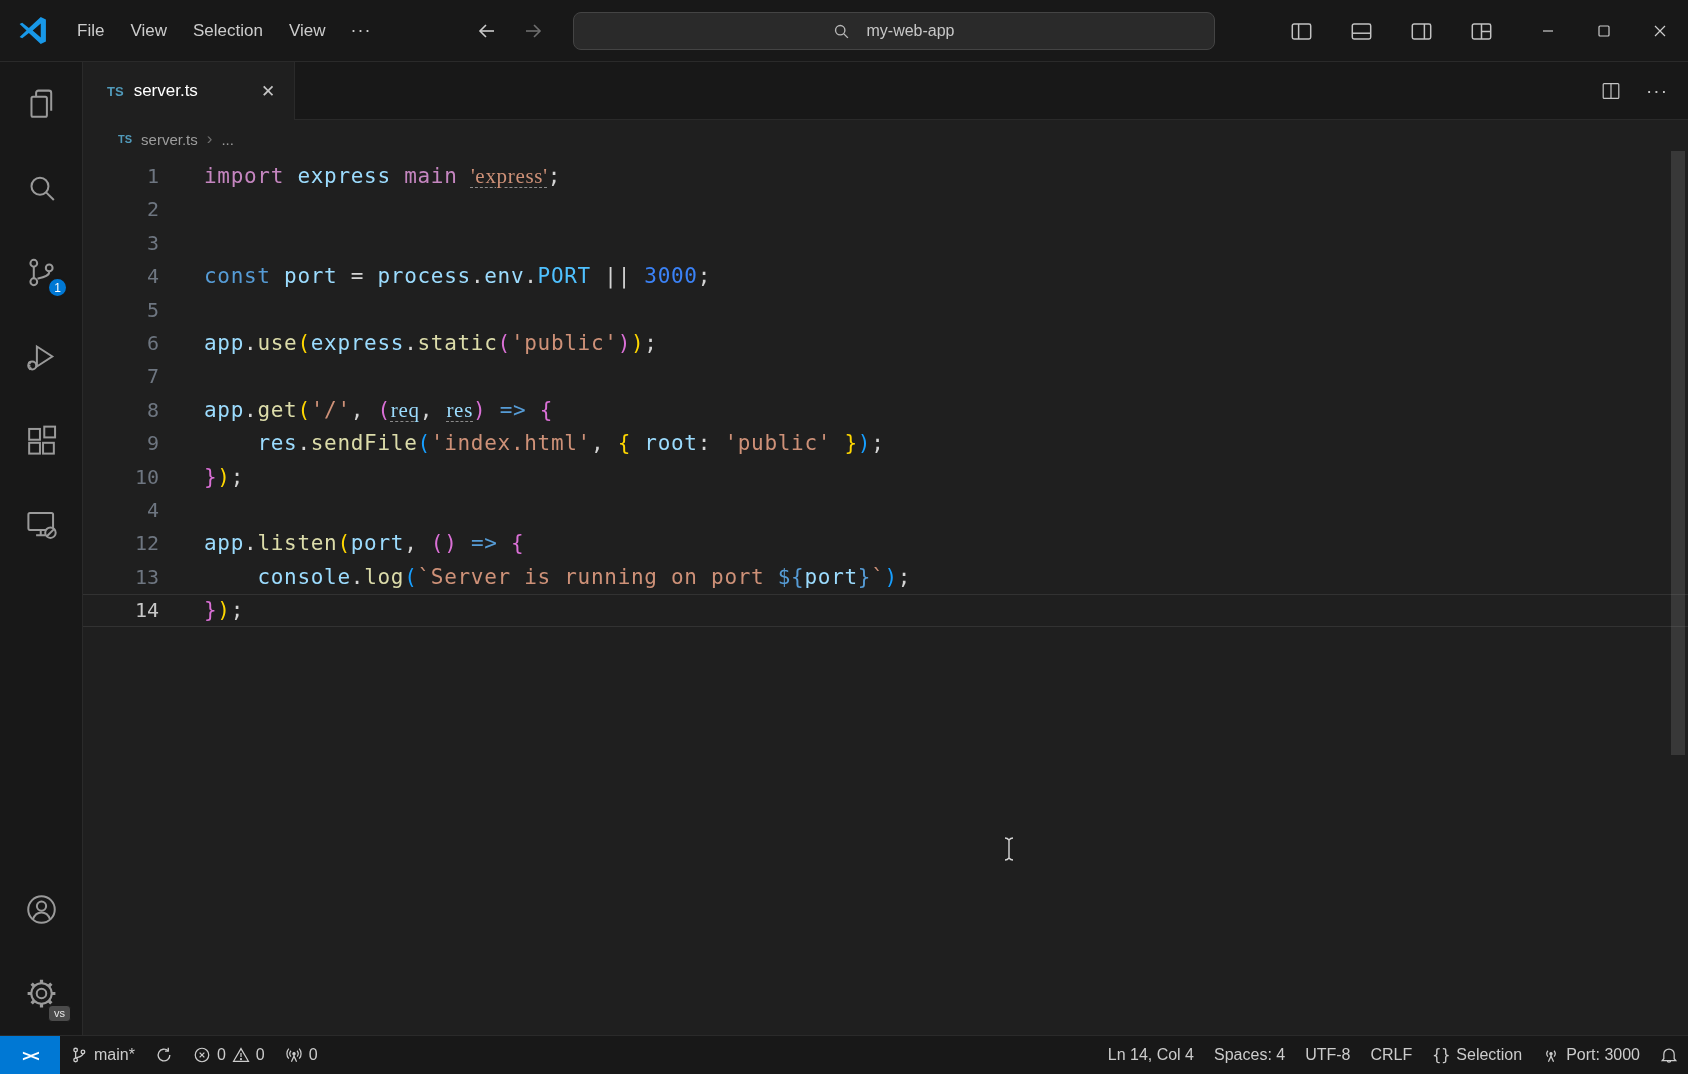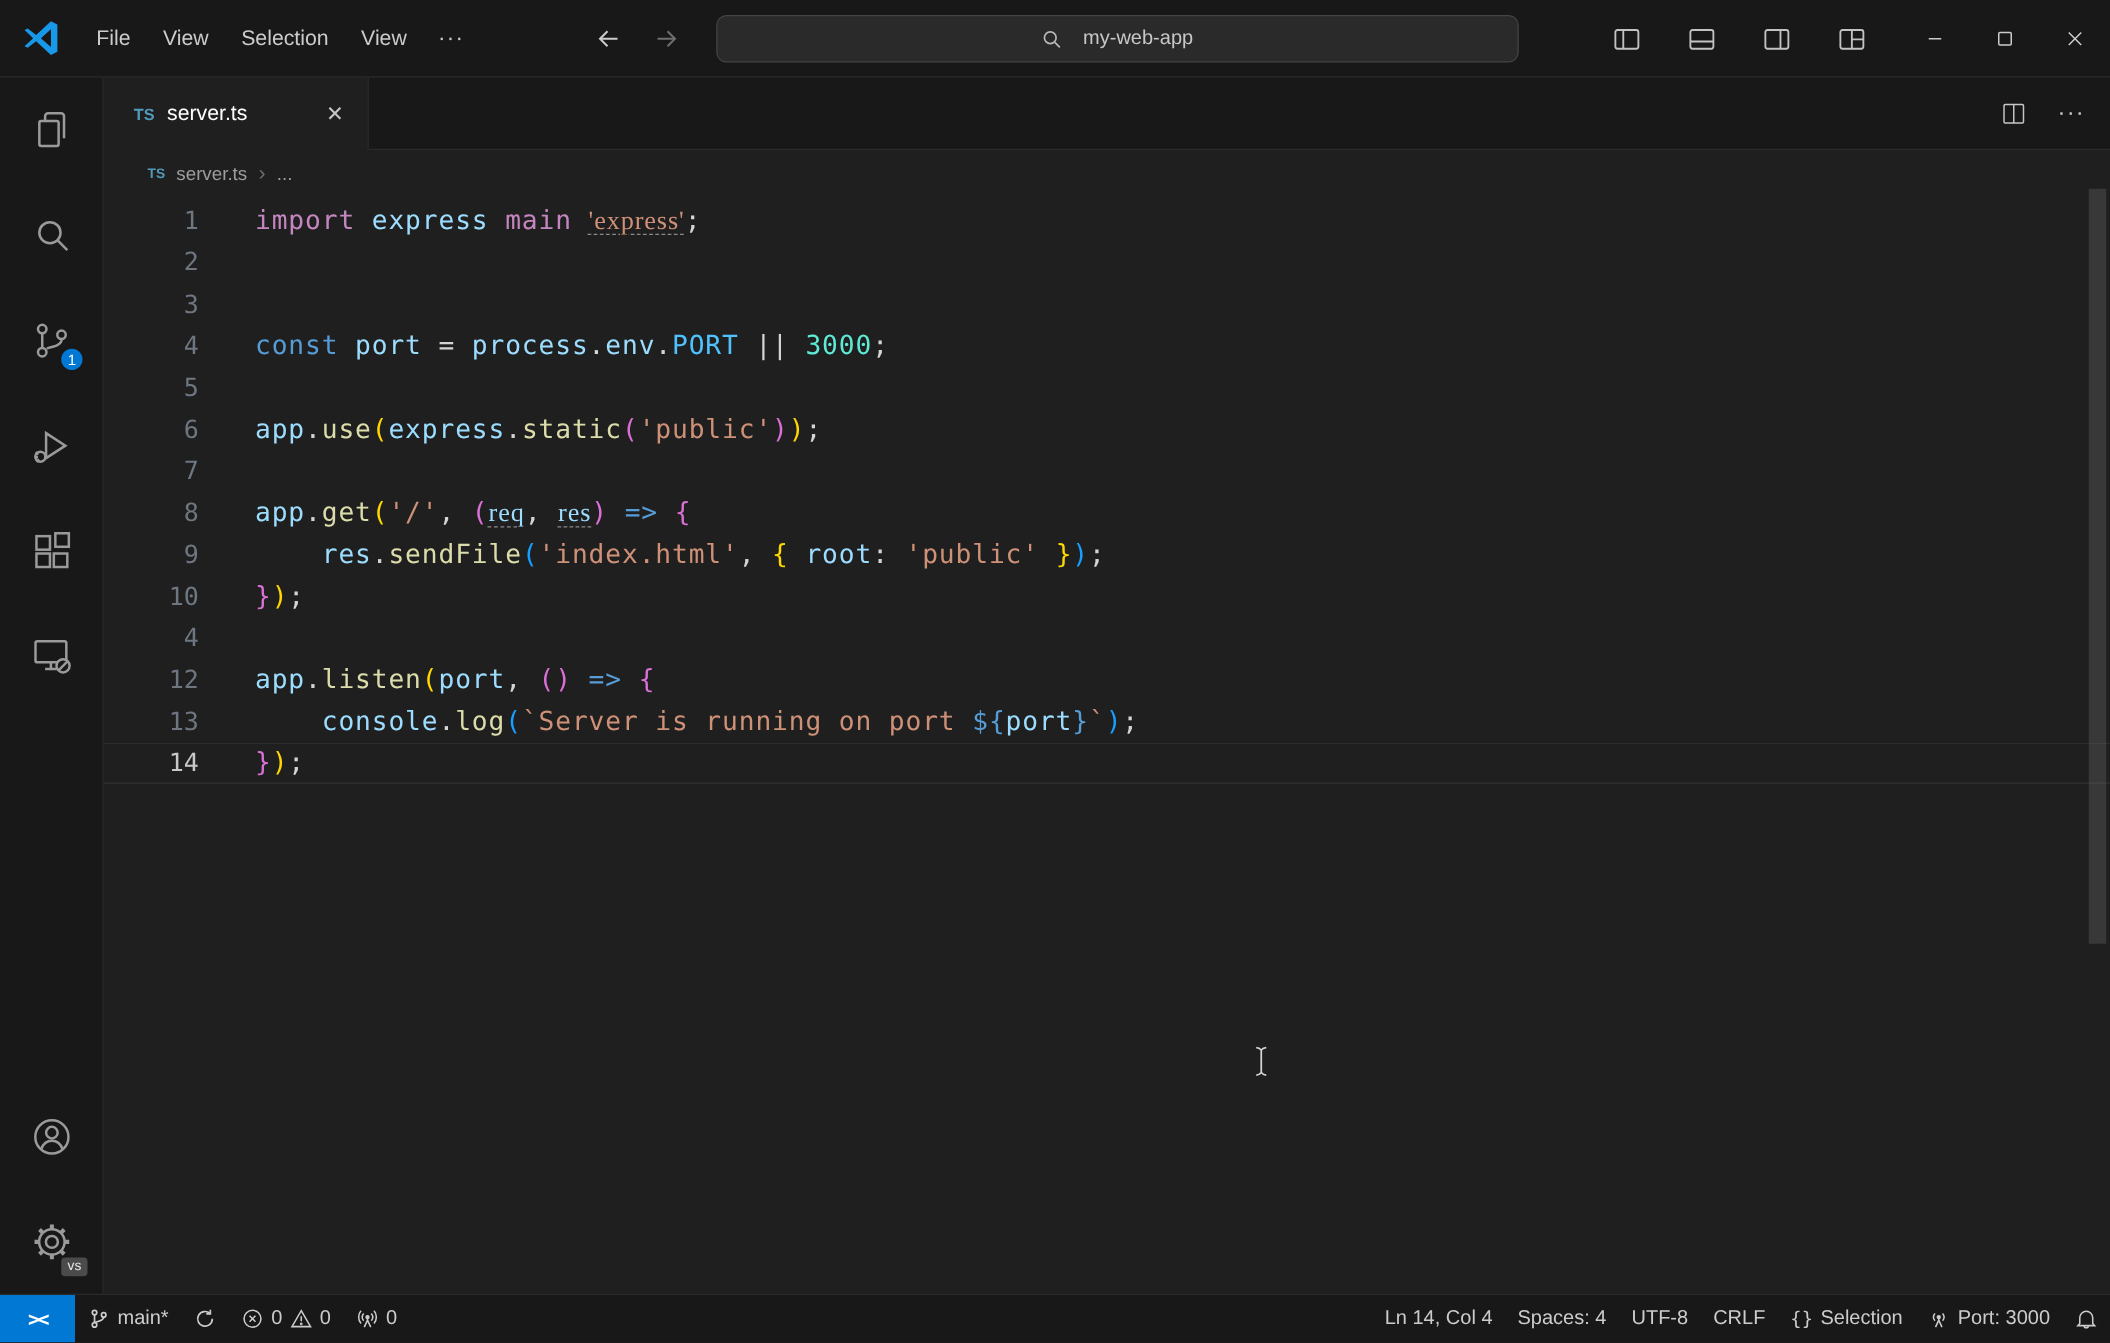--- a/index.html
+++ b/index.html
@@ -40,21 +40,21 @@
   .bc-ts{color:#519aba;font-weight:bold;font-size:11px;}
 
   
   .code-area{position:absolute;left:0;top:158px;right:0;bottom:39px;padding-top:2px;padding-left:83px;font-family:"DejaVu Sans Mono",monospace;}
   .code-line{display:flex;height:33.4px;line-height:33.4px;white-space:pre;}
   .ln{width:76px;text-align:right;color:#6e7681;font-size:20px;flex:none;}
   .lc{margin-left:45px;font-size:21px;letter-spacing:0.7px;color:#d4d4d4;}
   .code-line.active{box-shadow:inset 0 1px 0 #323232, inset 0 -1px 0 #323232;}
   .code-line.active .ln{color:#c8c8c8;}
   .tk-kw1{color:#569CD6}.tk-kw2{color:#C586C0}.tk-v{color:#9CDCFE}.tk-cn{color:#4FC1FF}
-  .tk-f{color:#DCDCAA}.tk-s{color:#CE9178}.tk-n{color:#5eead4}.tk-p{color:#D4D4D4}
+  .tk-f{color:#DCDCAA}.tk-s{color:#CE9178}.tk-n{color:#3b82f6}.tk-p{color:#D4D4D4}
   .tk-b1{color:#FFD700}.tk-b2{color:#DA70D6}.tk-b3{color:#179FFF}
   .u{text-decoration:underline;text-decoration-style:dashed;text-decoration-color:#8a8a8a;text-decoration-thickness:1px;text-underline-offset:4px;font-family:Liberation Serif, serif;}
   .scroll-thumb{position:absolute;right:3px;top:151px;width:14px;height:604px;background:rgba(121,121,121,0.28);z-index:5;}
   .mouse-cursor{position:absolute;left:1002px;top:836px;z-index:40;color:#d6d6d6;}
 
   
   .statusbar{position:absolute;left:0;bottom:0;width:100%;height:39px;background:#181818;border-top:1px solid #2a2a2a;display:flex;align-items:center;font-size:16px;color:#cccccc;z-index:30;}
   .sb-item{display:flex;align-items:center;gap:6px;padding:0 10px;height:100%;white-space:nowrap;}
   .sb-remote{width:60px;background:#0078d4;color:#ffffff;justify-content:center;padding:0;font-family:"DejaVu Sans Mono",monospace;font-weight:bold;font-size:16px;letter-spacing:-2px;}
   .sb-right{margin-left:auto;display:flex;height:100%;align-items:center;}

